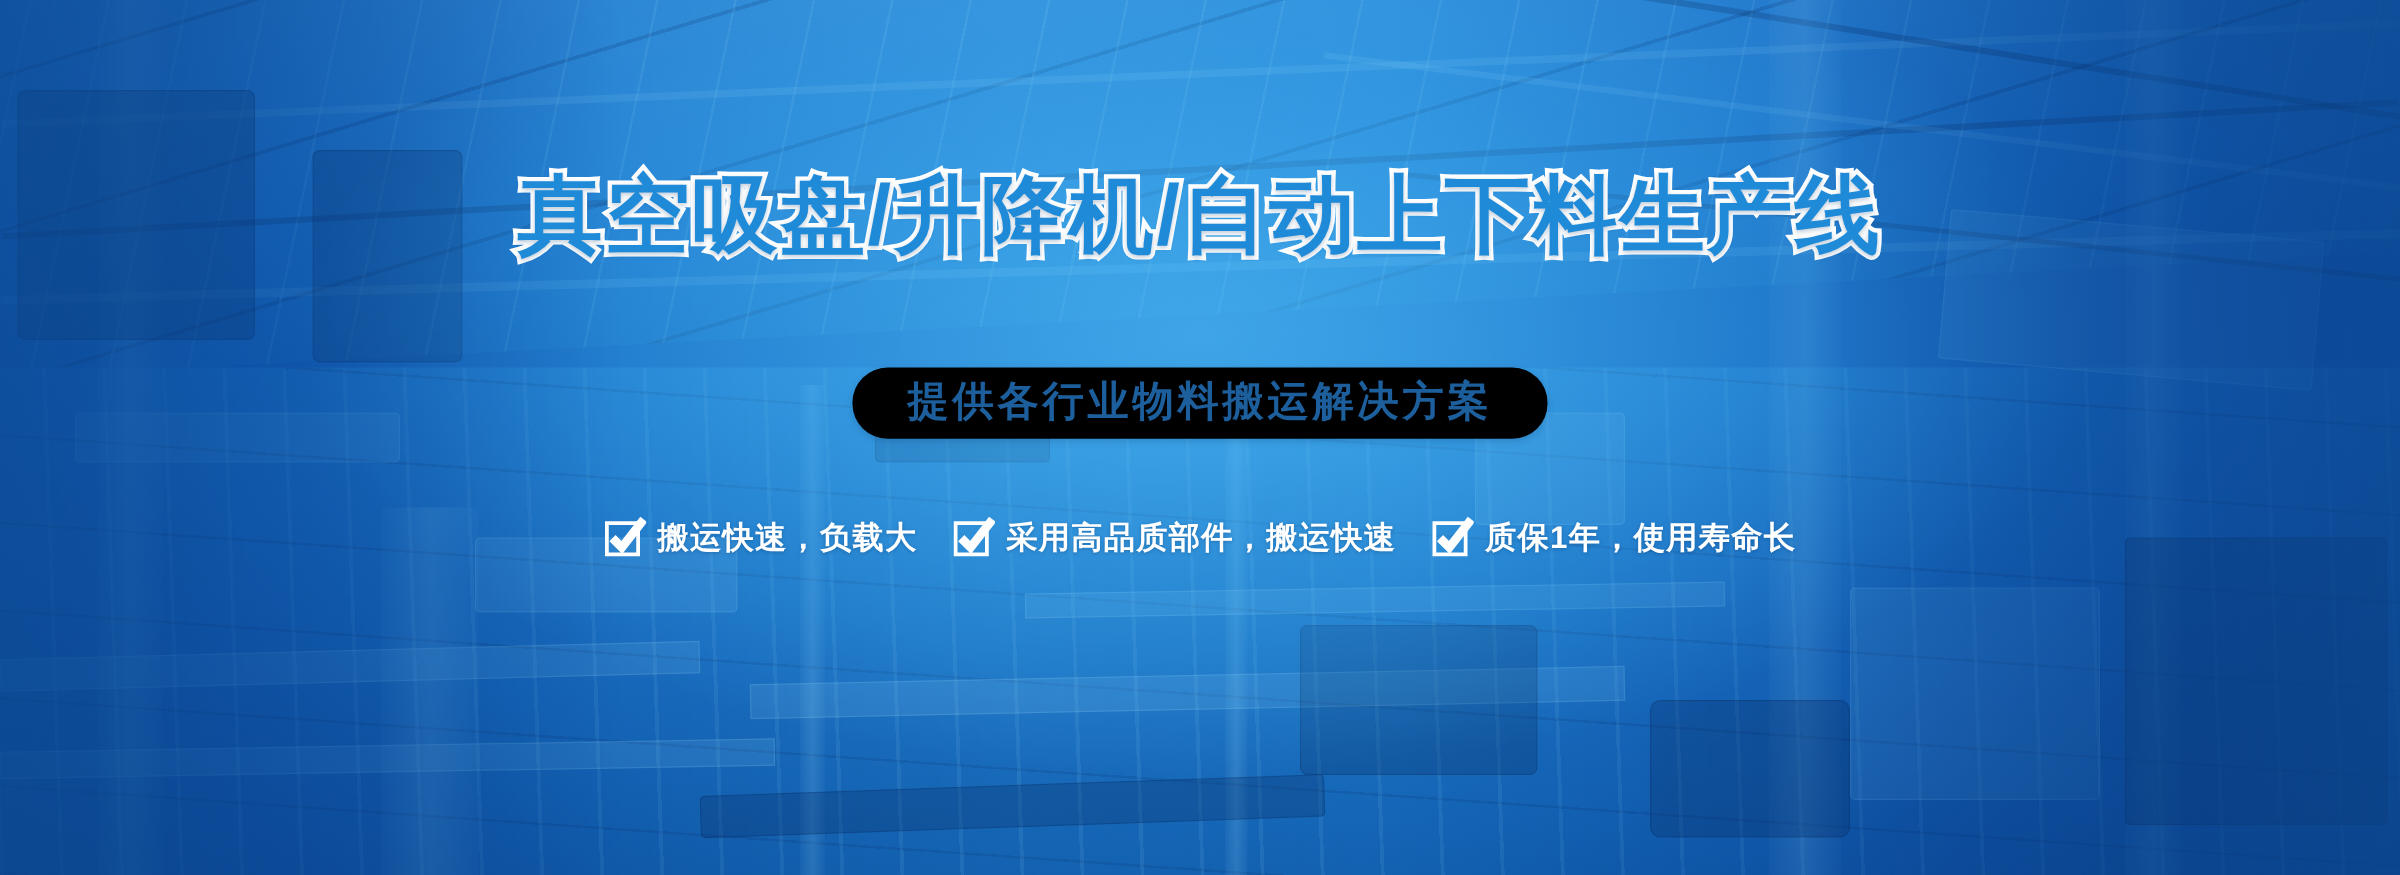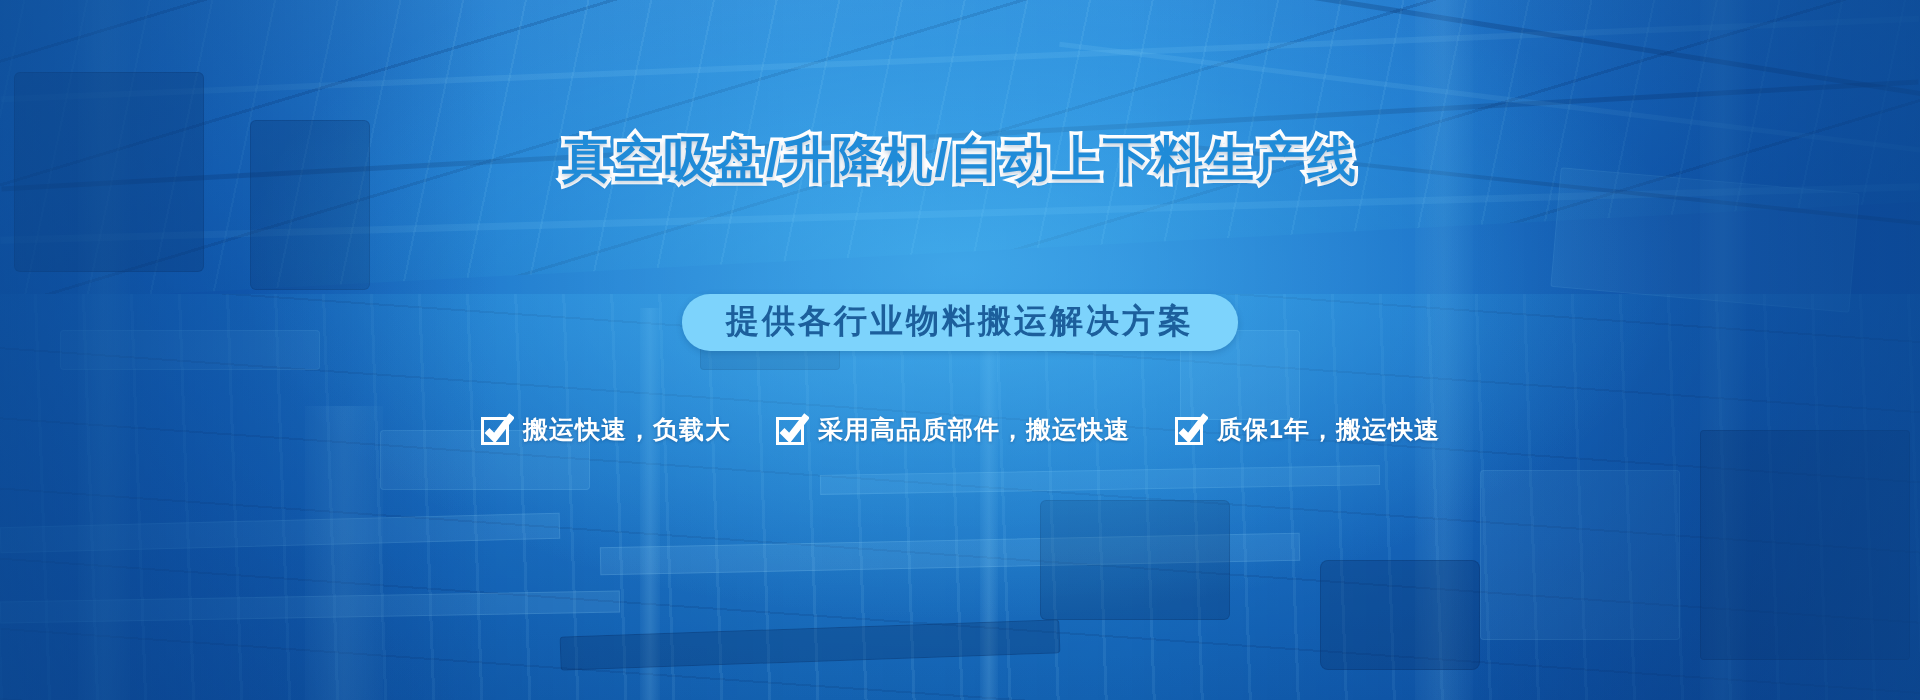--- a/index.html
+++ b/index.html
@@ -68,43 +68,43 @@
   .edge-r{ position:absolute; right:0; top:0; width:26%; height:100%;
            background:linear-gradient(270deg, rgba(17,88,160,.55), rgba(17,88,160,0)); }
 
   
   .content{ position:absolute; inset:0; }
 
   .title{
     position:absolute; left:0; right:0; top:127px;
     text-align:center;
     font-family:"Liberation Sans","DejaVu Sans",sans-serif;
-    font-size:49px; font-weight:bold; letter-spacing:2px;
+    font-size:68px; font-weight:bold; letter-spacing:2px;
     color:#1f8bd8;
     -webkit-text-stroke:7px #ffffff;
     paint-order:stroke fill;
     text-shadow:0 2px 4px rgba(12,62,115,.28);
     white-space:nowrap;
   }
 
   .badge-row{ position:absolute; left:0; right:0; top:294px; text-align:center; }
   .badge{
     display:inline-block;
-    background:#7dd3fc;
+    background:#000000;
     color:#1c5f9c;
     font-size:33px; font-weight:bold; letter-spacing:3px;
     padding:9px 44px 11px;
     border-radius:28px;
     line-height:1.12;
     box-shadow:0 2px 6px rgba(10,55,105,.22);
   }
 
   .features{
     position:absolute; left:0; right:0; top:412px;
-    display:flex; justify-content:center; align-items:center; gap:44px;
+    display:flex; justify-content:center; align-items:center; gap:28px;
   }
   .feature{ display:flex; align-items:center; gap:9px; }
   .check-icon{ width:34px; height:34px; position:relative; flex:0 0 auto; display:block; }
   .feat-label{
     color:#ffffff; font-size:25px; font-weight:bold; letter-spacing:1px;
     white-space:nowrap; text-shadow:0 1px 3px rgba(10,55,105,.35);
   }
 </style>
 </head>
 <body>
@@ -184,18 +184,18 @@
         <span class="feat-label">采用高品质部件，搬运快速</span>
       </div>
 
       <div class="feature">
         <span class="check-icon">
           <svg viewBox="0 0 34 34" width="34" height="34" aria-hidden="true">
             <rect x="2.5" y="6.5" width="25" height="25" fill="none" stroke="#ffffff" stroke-width="3"></rect>
             <path d="M7 18.5 L14.5 26 L32 3.5" fill="none" stroke="#ffffff" stroke-width="7" stroke-linecap="butt" stroke-linejoin="miter"></path>
           </svg>
         </span>
-        <span class="feat-label">质保1年，搬运快速</span>
+        <span class="feat-label">质保1年，使用寿命长</span>
       </div>
 
     </div>
   </div>
 </div>
 
 </body></html>

